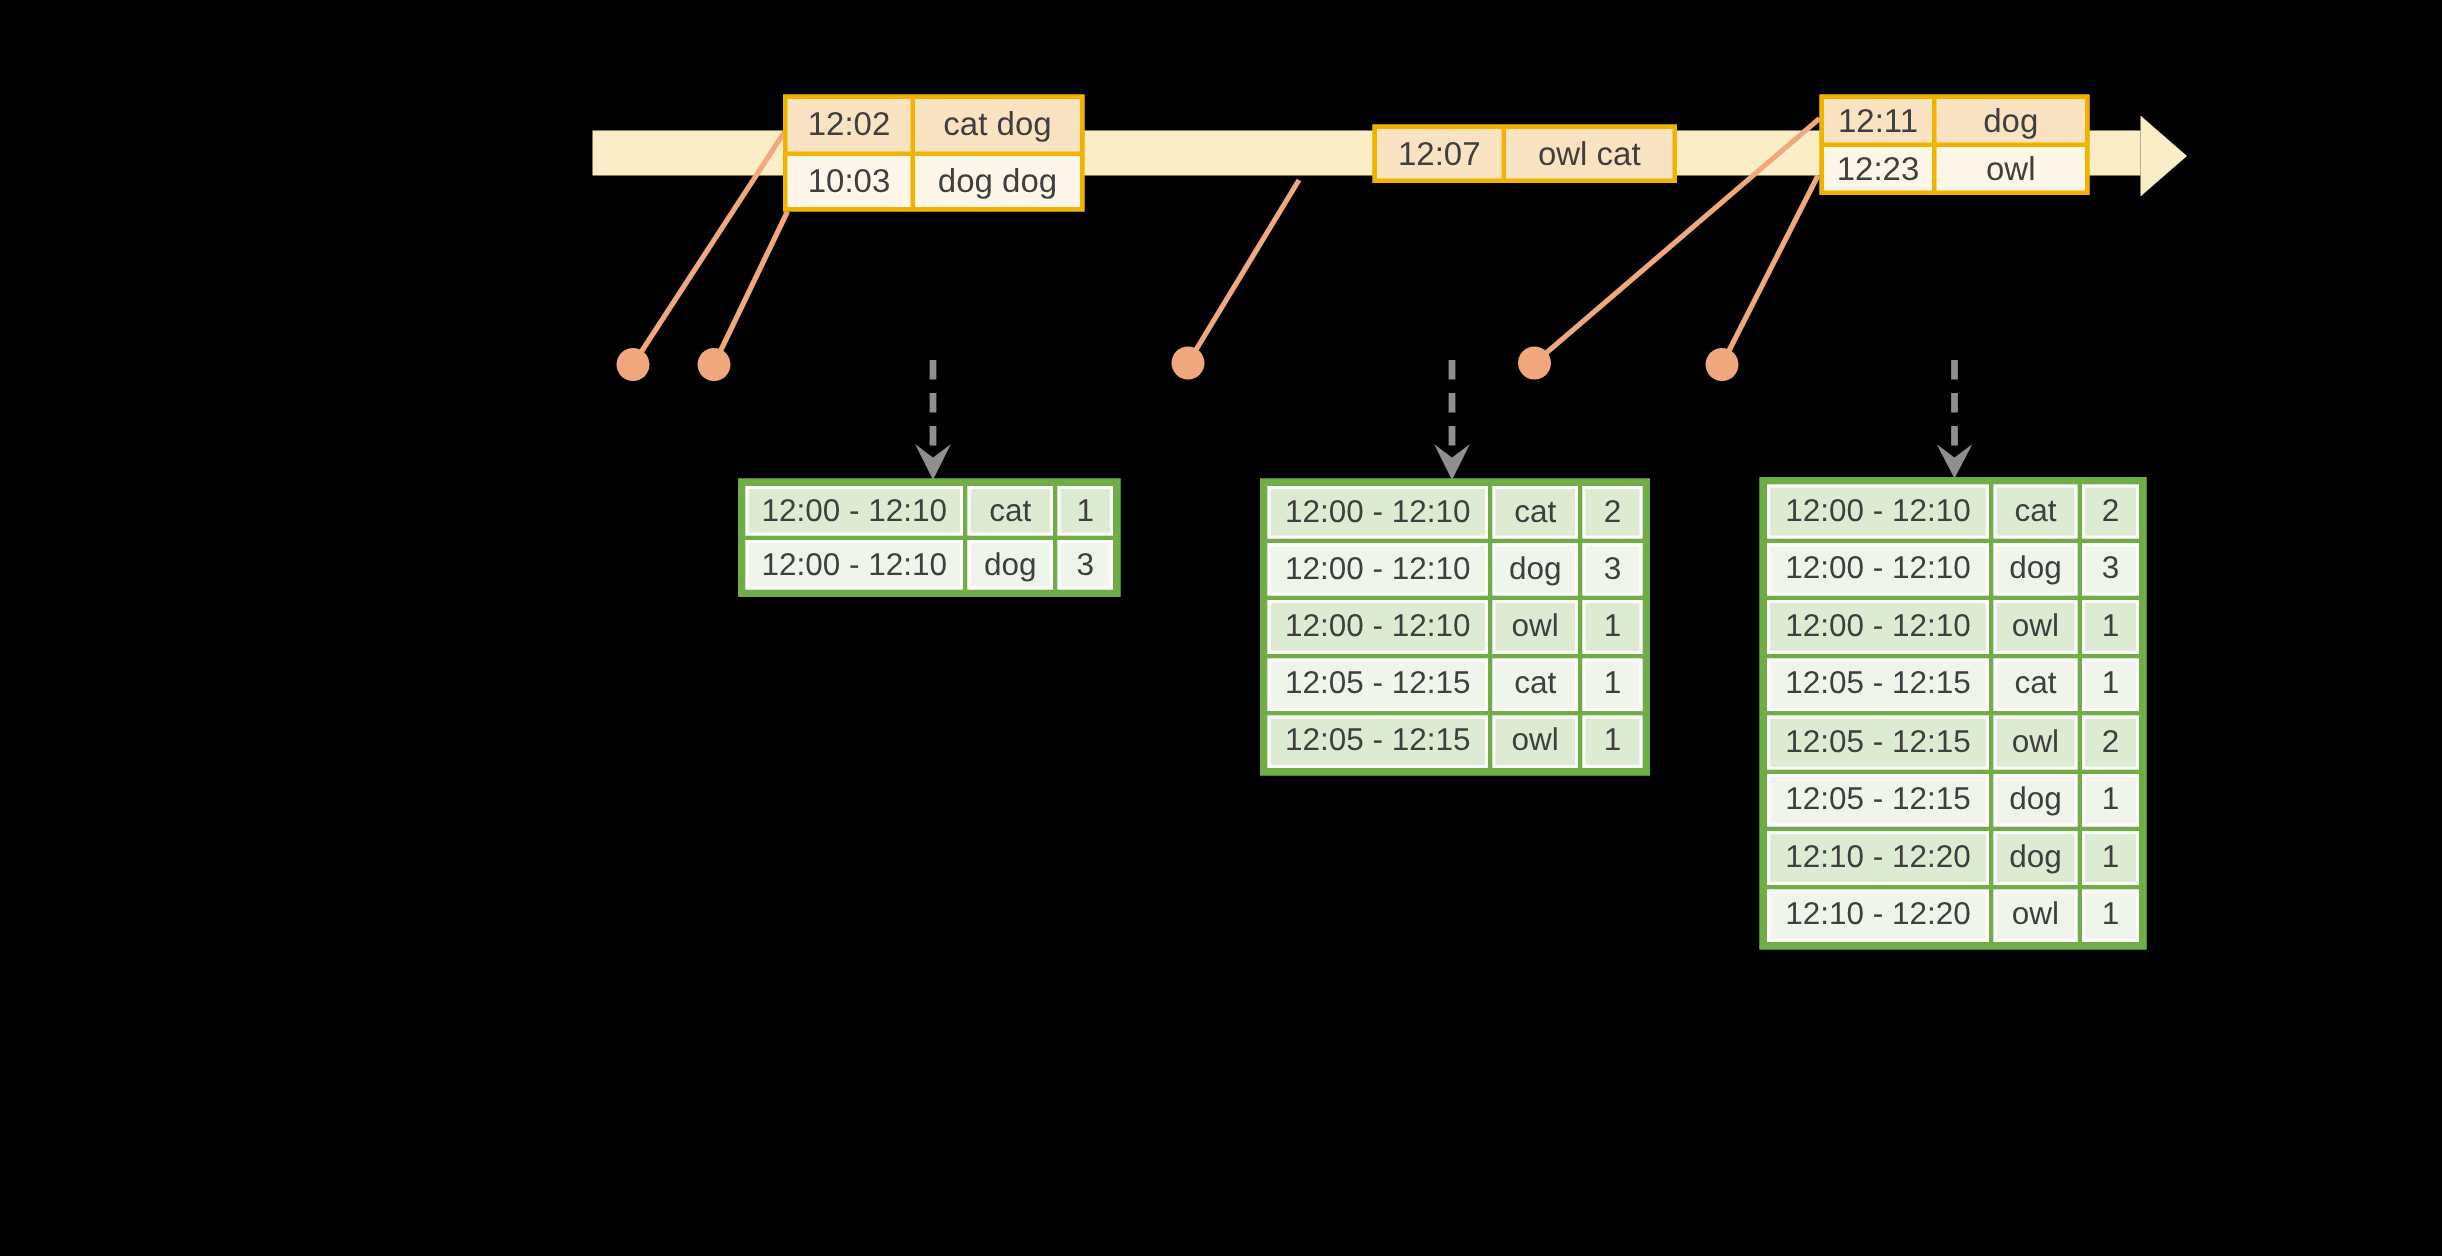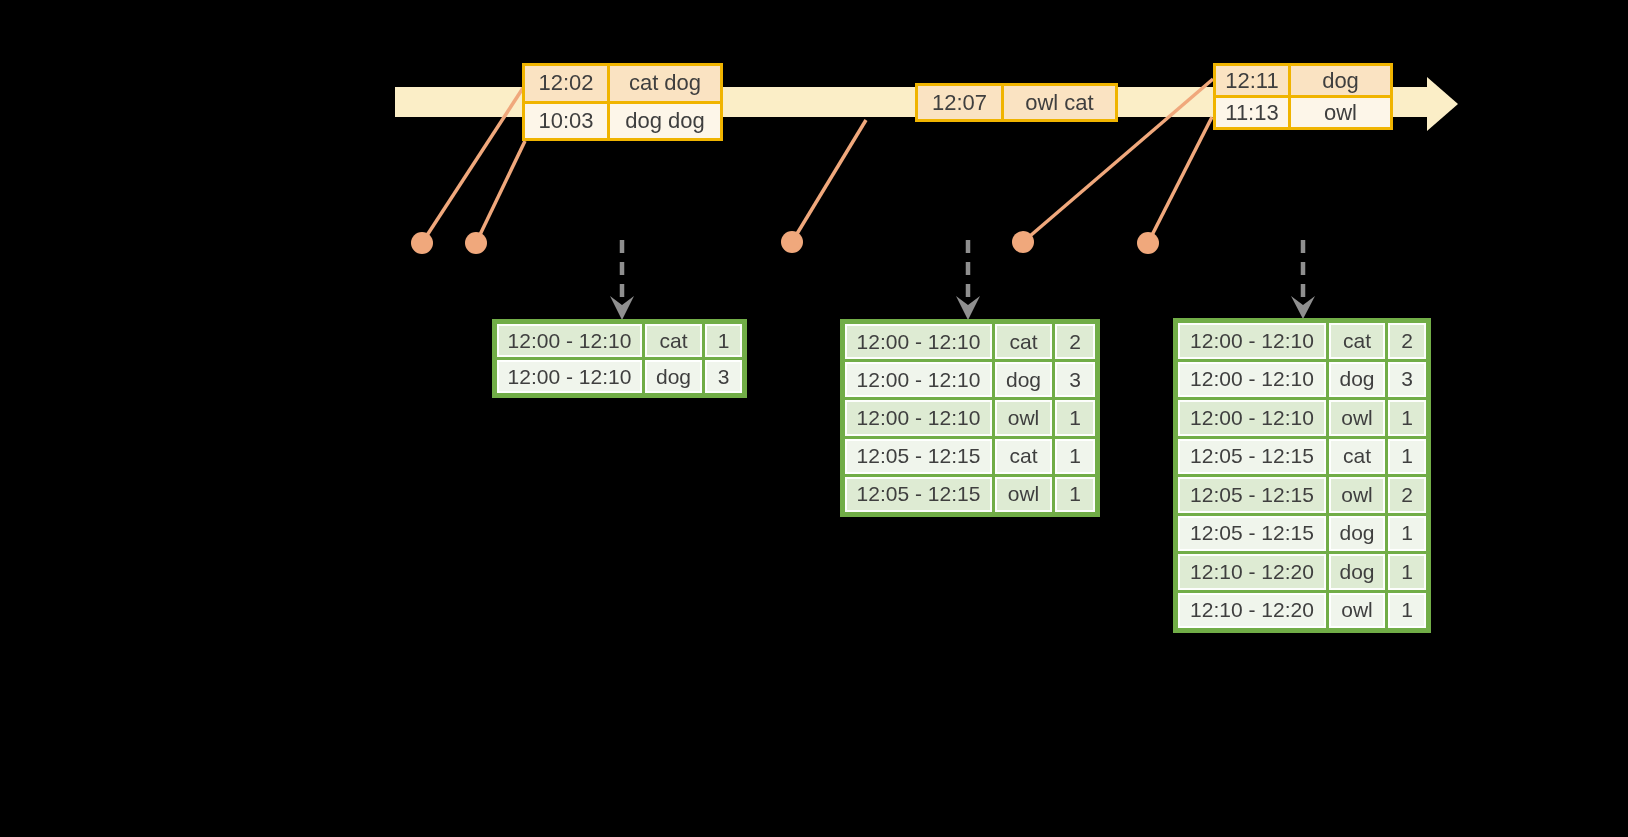--- a/index.html
+++ b/index.html
@@ -148,21 +148,21 @@
     </div>
     </div>
 
   <div class="itable t3">
 
   <div class="irow">
       <div class="icell">12:11</div>
       <div class="icell">dog</div>
     </div>
       <div class="irow">
-      <div class="icell">11:13</div>
+      <div class="icell">12:23</div>
       <div class="icell">owl</div>
     </div>
     </div>
 
   <div class="gtable g1">
 
   <div class="grow">
       <div class="gcell">12:00 - 12:10</div>
       <div class="gcell">cat</div>
       <div class="gcell">1</div>

